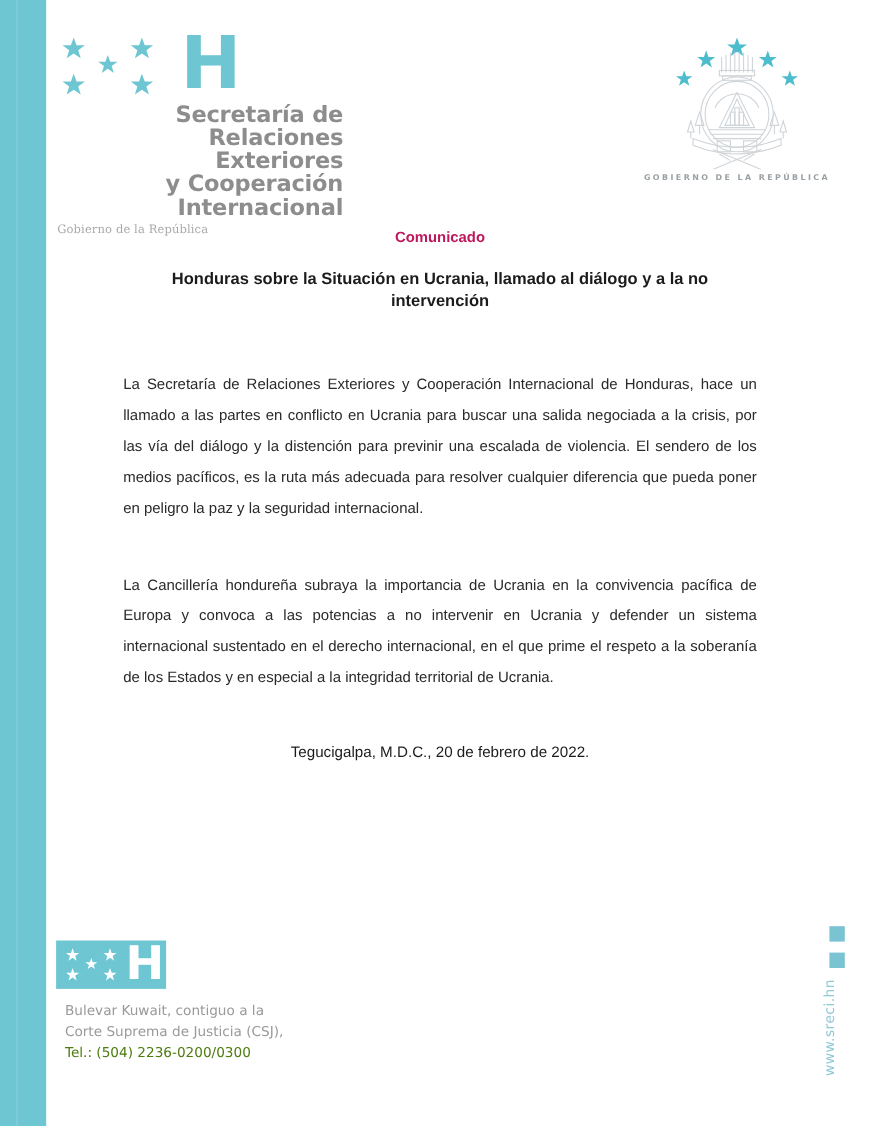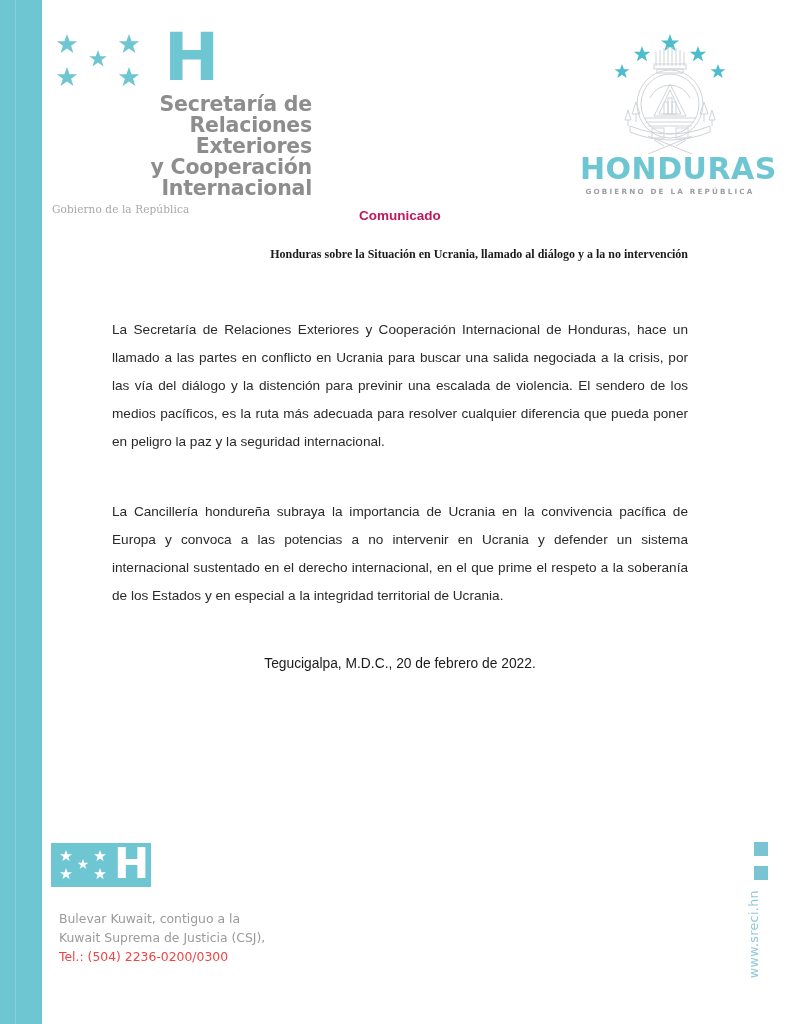--- a/index.html
+++ b/index.html
@@ -134,26 +134,25 @@
   }
   .title-line {
     text-align: center;
     font-size: 13.5px;
     font-weight: 700;
     color: #be185d;
     line-height: 20px;
   }
   .title-main {
     margin-top: 18px;
-    text-align: right;
-    font-size: 12px;
+    text-align: center;
+    font-size: 15px;
     font-weight: 700;
     color: #1b1b1b;
     line-height: 20px;
-    font-family: Liberation Serif, serif;
   }
   .para {
     margin-top: 42px;
     text-align: justify;
     text-justify: inter-word;
     font-size: 13.6px;
     line-height: 28px;
     color: #2a2a2a;
   }
   .para-1 { margin-top: 52px; }
@@ -191,28 +190,28 @@
     left: 63px;
     top: -1px;
     font-family: "DejaVu Sans", sans-serif;
     font-size: 42px;
     font-weight: 700;
     line-height: 44px;
     color: #ffffff;
     letter-spacing: -1px;
   }
   .footer-address {
-    margin-top: 22px;
+    margin-top: 10px;
     margin-left: 17px;
     font-family: "DejaVu Sans", sans-serif;
     font-size: 12.4px;
     line-height: 19px;
     color: #9a9a9a;
   }
-  .footer-address .tel-num { color: #ef4444; }
+  .footer-address .tel-num { color: #4d7c0f; }
 
   
   .vurl-wrap {
     position: absolute;
     right: 22px;
     bottom: 46px;
     width: 30px;
     text-align: center;
   }
   .vsq {
@@ -305,21 +304,20 @@
 
             <path d="M50 96 Q90 112 130 96 L130 102 Q90 118 50 102 Z"></path>
             <rect x="72" y="98" width="12" height="10"></rect>
             <rect x="96" y="98" width="12" height="10"></rect>
 
             <path d="M68 106 L112 124 M112 106 L68 124"></path>
             <path d="M74 110 L84 116 M106 110 L96 116"></path>
           </g>
         </svg>
       </div>
-      <div class="hn-word">HONDURAS</div>
       <div class="hn-word-sub">GOBIERNO DE LA REPÚBLICA</div>
     </div>
   </div>
 
   <div class="doc">
     <div class="title-line">Comunicado</div>
     <div class="title-main">Honduras sobre la Situación en Ucrania, llamado al diálogo y a la no intervención</div>
 
     <div class="para para-1">La Secretaría de Relaciones Exteriores y Cooperación Internacional de Honduras, hace un llamado a las partes en conflicto en Ucrania para buscar una salida negociada a la crisis, por las vía del diálogo y la distención para previnir una escalada de violencia. El sendero de los medios pacíficos, es la ruta más adecuada para resolver cualquier diferencia que pueda poner en peligro la paz y la seguridad internacional.</div>
     <div class="para">La Cancillería hondureña subraya la importancia de Ucrania en la convivencia pacífica de Europa  y convoca a las potencias a no intervenir en Ucrania y defender un sistema internacional sustentado en el derecho internacional, en el que prime el respeto a la soberanía de los Estados y en especial a la integridad territorial de Ucrania.</div>
@@ -335,21 +333,21 @@
           <polygon points="41,1 42.5,5.3 47,5.3 43.4,8 44.7,12.3 41,9.6 37.3,12.3 38.6,8 35,5.3 39.5,5.3"></polygon>
           <polygon points="24,10 25.3,13.8 29.4,13.8 26.1,16.2 27.3,20 24,17.6 20.7,20 21.9,16.2 18.6,13.8 22.7,13.8"></polygon>
           <polygon points="7,19 8.5,23.3 13,23.3 9.4,26 10.7,30.3 7,27.6 3.3,30.3 4.6,26 1,23.3 5.5,23.3"></polygon>
           <polygon points="41,19 42.5,23.3 47,23.3 43.4,26 44.7,30.3 41,27.6 37.3,30.3 38.6,26 35,23.3 39.5,23.3"></polygon>
         </g>
       </svg>
       <div class="footer-h">H</div>
     </div>
     <div class="footer-address">
       <div>Bulevar Kuwait, contiguo a la</div>
-      <div>Kuwait Suprema de Justicia (CSJ),</div>
+      <div>Corte Suprema de Justicia (CSJ),</div>
       <div class="tel-num">Tel.: (504) 2236-0200/0300</div>
     </div>
   </div>
 
   <div class="vurl-wrap">
     <div class="vsq"></div>
     <div class="vsq"></div>
     <div class="vurl">www.sreci.hn</div>
   </div>
 

